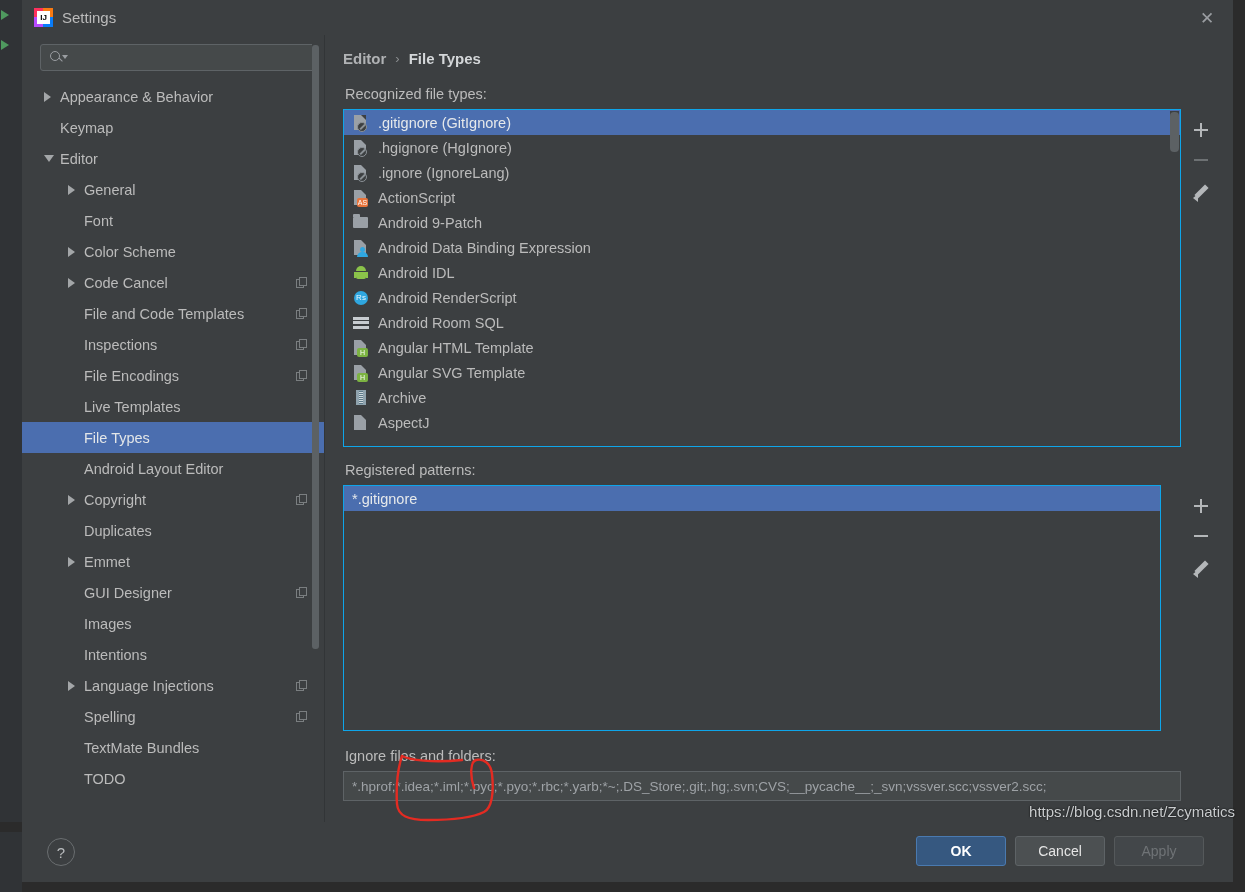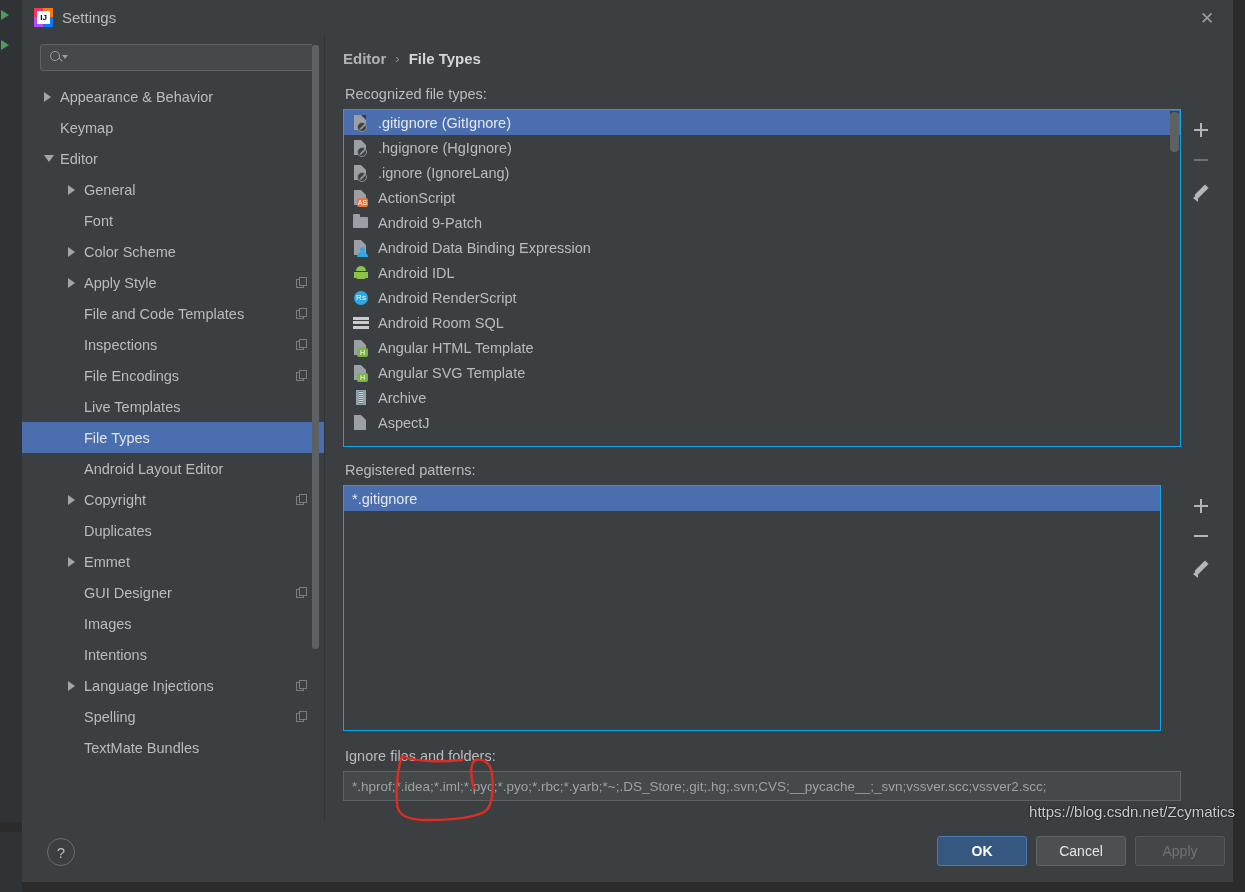--- a/index.html
+++ b/index.html
@@ -167,21 +167,21 @@
   .lscroll { position: absolute; right: 1px; top: 1px; width: 9px; bottom: 1px; background: #3c3f41; }
   .lthumb { position: absolute; right: 1px; top: 2px; width: 9px; height: 40px;
     background: #5c6164; border-radius: 4px; }
 
   
   .footer { height: 60px; flex: 0 0 60px; background: #3c3f41; display: flex;
     align-items: center; position: relative; padding: 0 20px; }
   .help-btn { width: 28px; height: 28px; border-radius: 50%; border: 1px solid #6a6e70;
     color: #b9bcbe; font-size: 15px; display: flex; align-items: center; justify-content: center;
     margin-left: 5px; }
-  .btns { position: absolute; right: 8px; top: 14px; display: flex; gap: 9px; }
+  .btns { position: absolute; right: 29px; top: 14px; display: flex; gap: 9px; }
   .btn { width: 90px; height: 30px; border-radius: 3px; display: flex;
     align-items: center; justify-content: center; font-size: 14px; }
   .btn.ok { background: #365880; color: #ffffff; border: 1px solid #4a7ab0; font-weight: bold; }
   .btn.cancel { background: #4c5052; color: #e5e5e5; border: 1px solid #5e6366; }
   .btn.apply { background: #43474a; color: #6f7376; border: 1px solid #55595b; }
 
   
   .watermark { position: absolute; right: 10px; bottom: 12px; color: #c9ccce;
     font-size: 15px; text-shadow: 0 0 2px #000; }
   .annot { position: absolute; left: 388px; top: 752px; width: 120px; height: 82px;
@@ -255,21 +255,21 @@
             <div class="tree-item lvl2">
               <span class="arrow">
                 <i></i>
               </span>
               <span class="ti-label">Color Scheme</span>
             </div>
             <div class="tree-item lvl2">
               <span class="arrow">
                 <i></i>
               </span>
-              <span class="ti-label">Apply Style</span>
+              <span class="ti-label">Code Cancel</span>
               <span class="copy-ico">
                 <span class="b"></span>
                 <span class="f"></span>
               </span>
             </div>
             <div class="tree-item lvl2">
               <span class="spacer"></span>
               <span class="ti-label">File and Code Templates</span>
               <span class="copy-ico">
                 <span class="b"></span>
@@ -354,20 +354,24 @@
               <span class="spacer"></span>
               <span class="ti-label">Spelling</span>
               <span class="copy-ico">
                 <span class="b"></span>
                 <span class="f"></span>
               </span>
             </div>
             <div class="tree-item lvl2">
               <span class="spacer"></span>
               <span class="ti-label">TextMate Bundles</span>
+            </div>
+            <div class="tree-item lvl2">
+              <span class="spacer"></span>
+              <span class="ti-label">TODO</span>
             </div>
           </div>
         <div class="side-scroll">
         </div>
         <div class="side-thumb"></div>
         <div class="side-edge"></div>
       </div>
 
       <div class="main">
 

